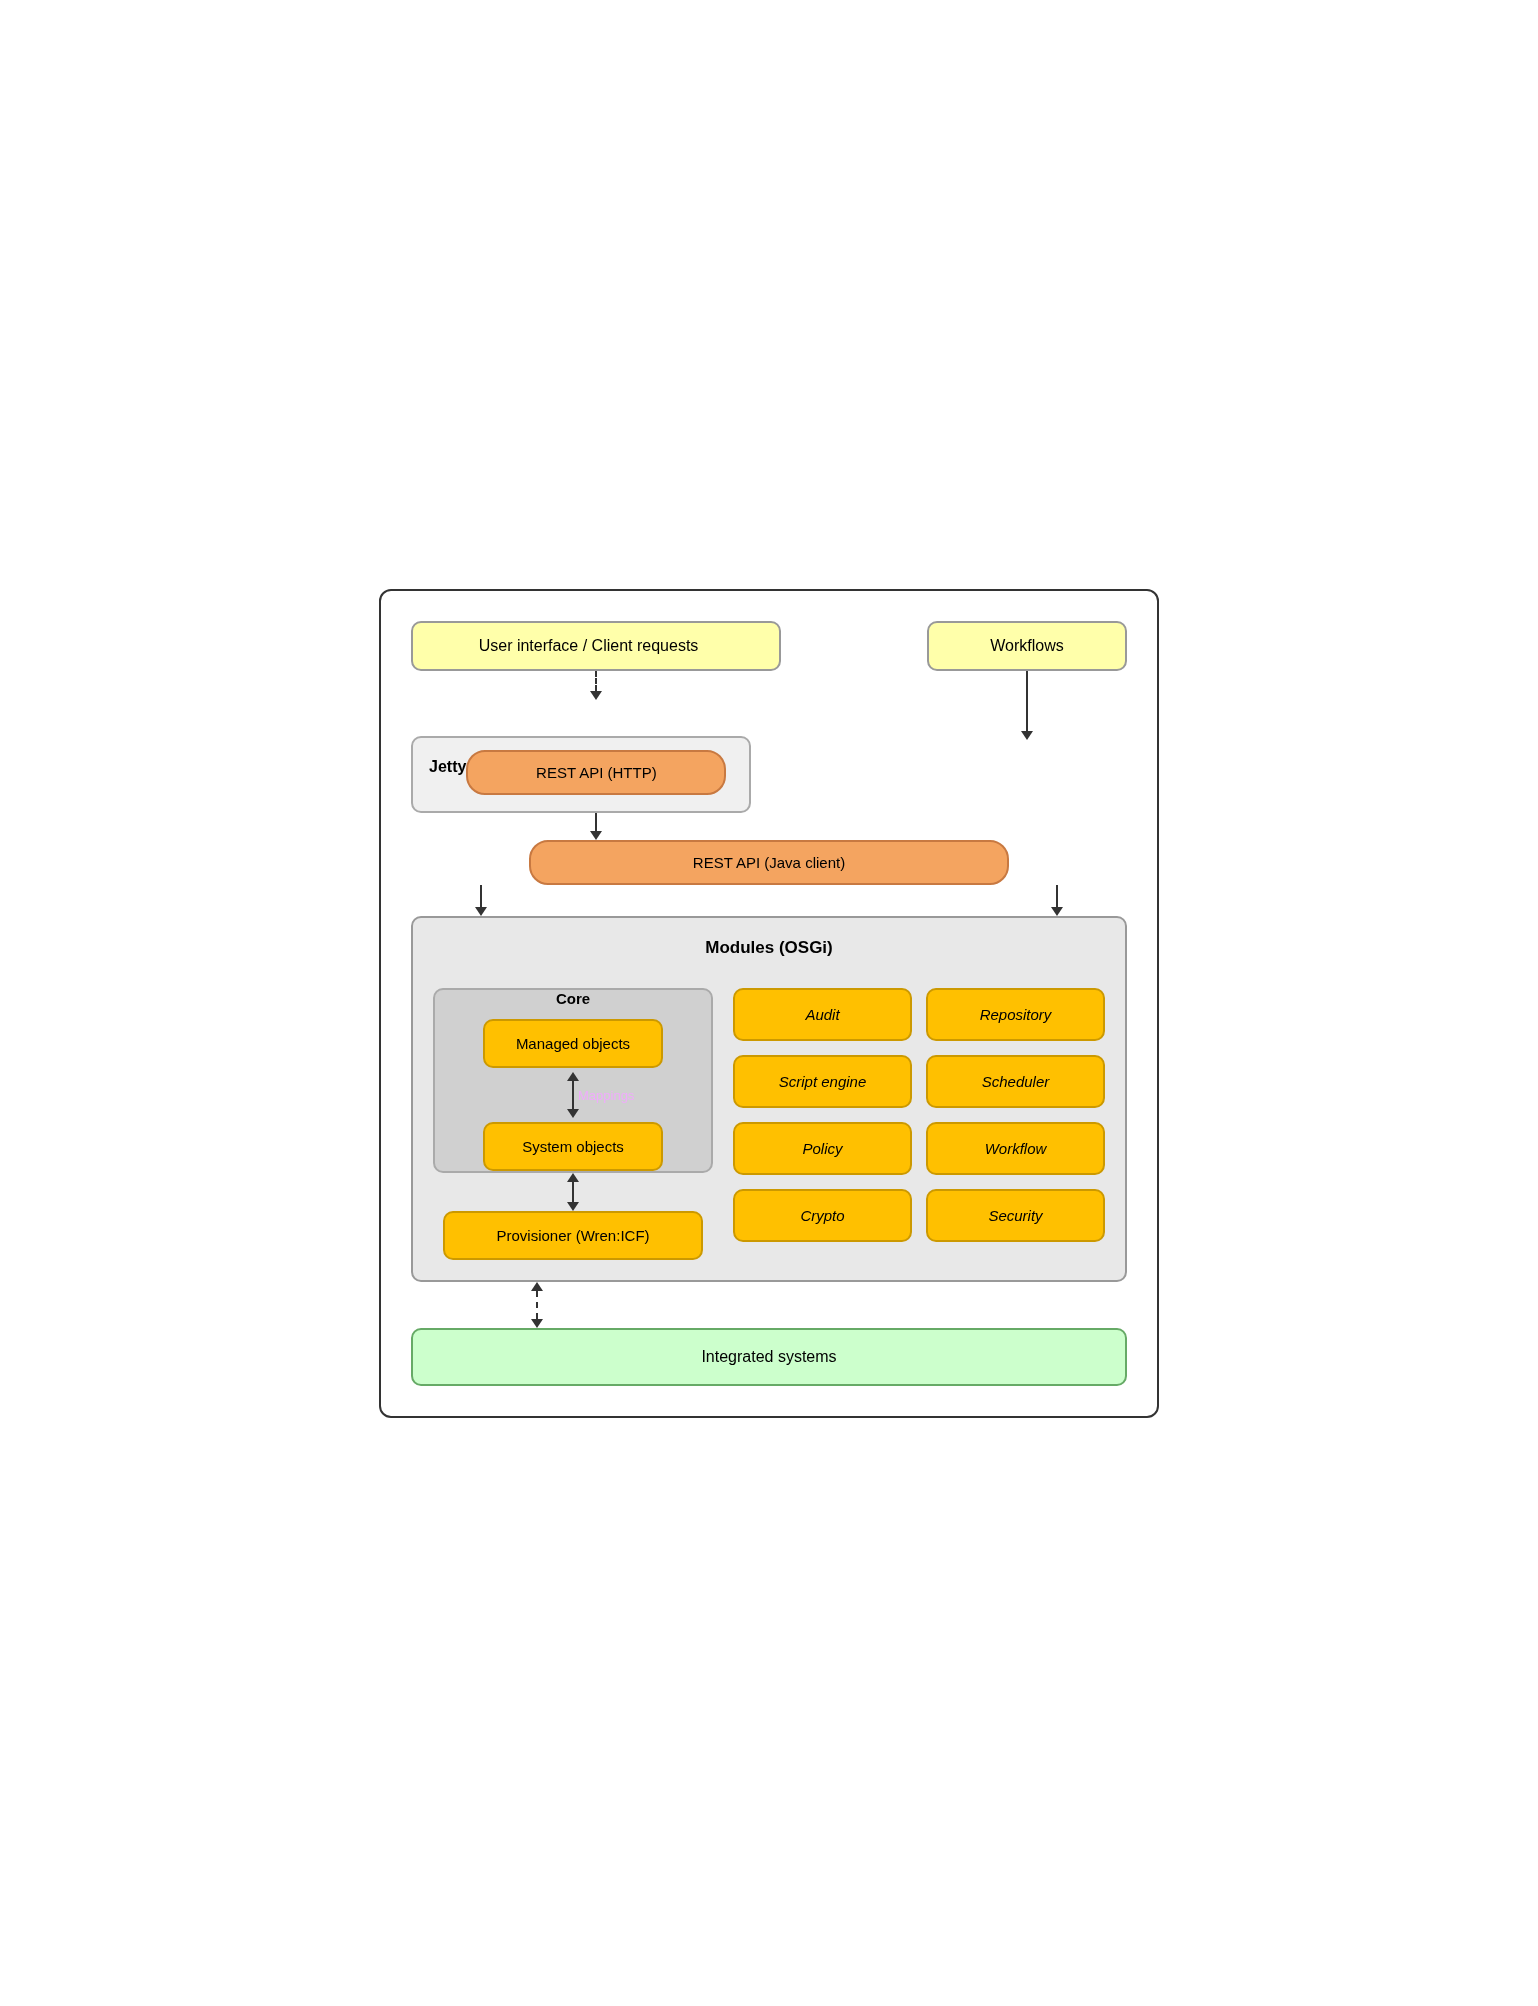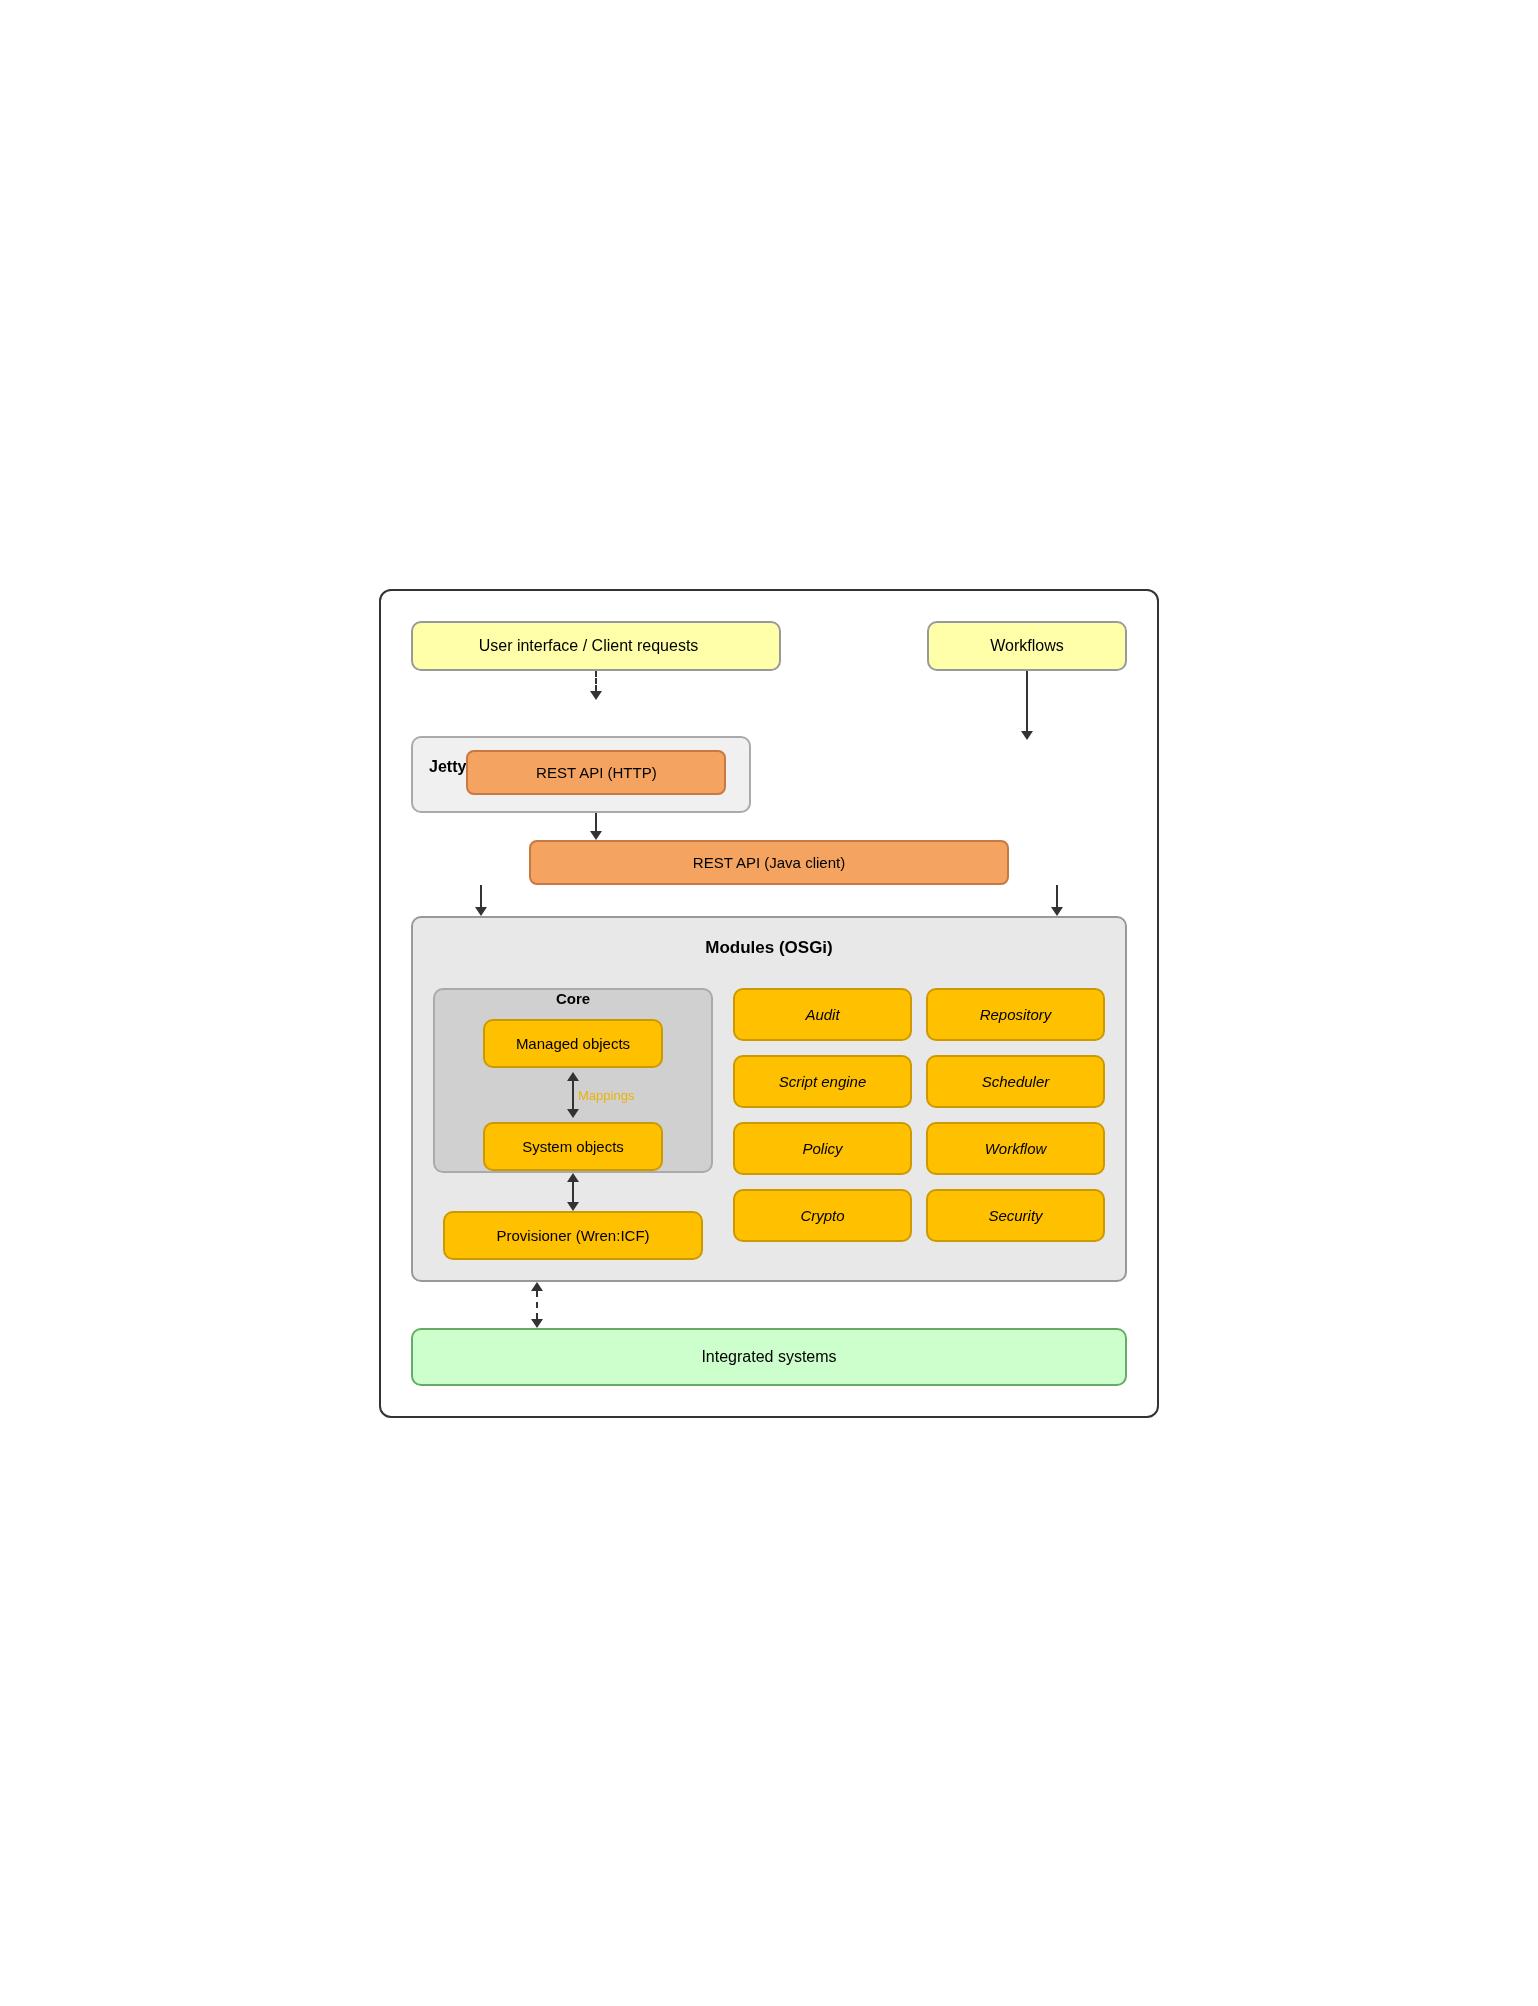--- a/index.html
+++ b/index.html
@@ -56,21 +56,21 @@
     }
     .jetty-label {
       font-weight: bold;
       font-size: 16px;
       margin-bottom: 10px;
       text-align: center;
     }
     .box-orange {
       background: #f4a460;
       border: 2px solid #c87941;
-      border-radius: 8px;
+      border-radius: 19px;
       padding: 12px 22px;
       font-size: 15px;
       text-align: center;
     }
     .rest-http {
       width: 260px;
     }
     .rest-java {
       width: 480px;
       text-align: center;
@@ -333,21 +333,21 @@
         <div class="core-box">
           <div class="core-label">Core</div>
           <div class="managed-objects-box">
             <span>Managed objects</span>
           </div>
 
           <div style="display:flex; flex-direction:column; align-items:center; margin: 4px 0;">
             <div class="two-head-arrow-v">
               <div class="up-head"></div>
               <div class="v-line" style="height:28px; position:relative;">
-                <span style="position:absolute; left:6px; top:50%; transform:translateY(-50%); font-size:13px; white-space:nowrap; color:#eab308;">Mappings</span>
+                <span style="position:absolute; left:6px; top:50%; transform:translateY(-50%); font-size:13px; white-space:nowrap; color:#f0abfc;">Mappings</span>
               </div>
               <div class="down-head"></div>
             </div>
           </div>
           <div class="system-objects-box">
             <span>System objects</span>
           </div>
         </div>
 
         <div style="display:flex; flex-direction:column; align-items:center;">

